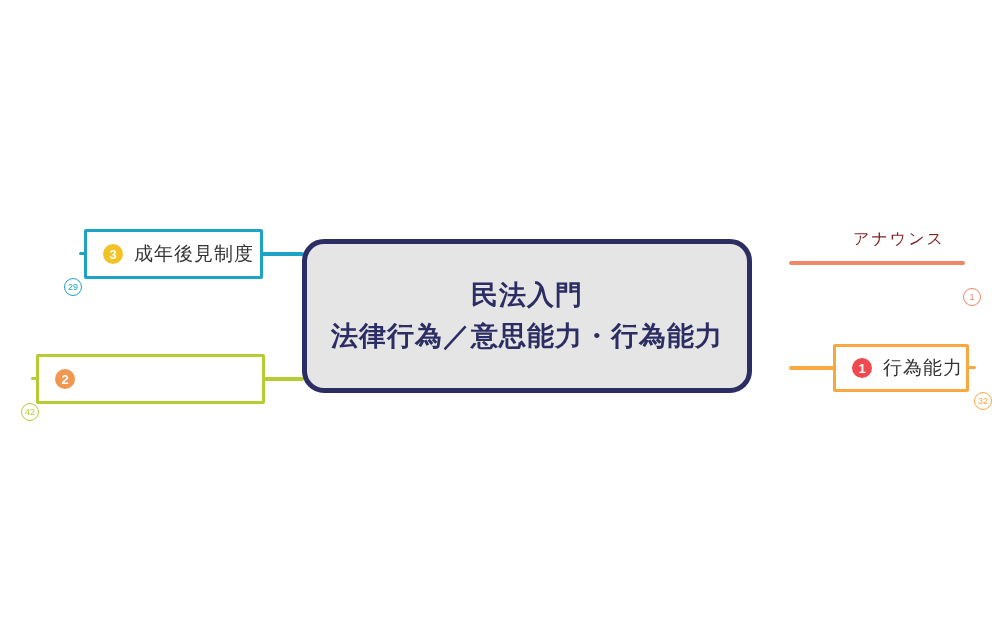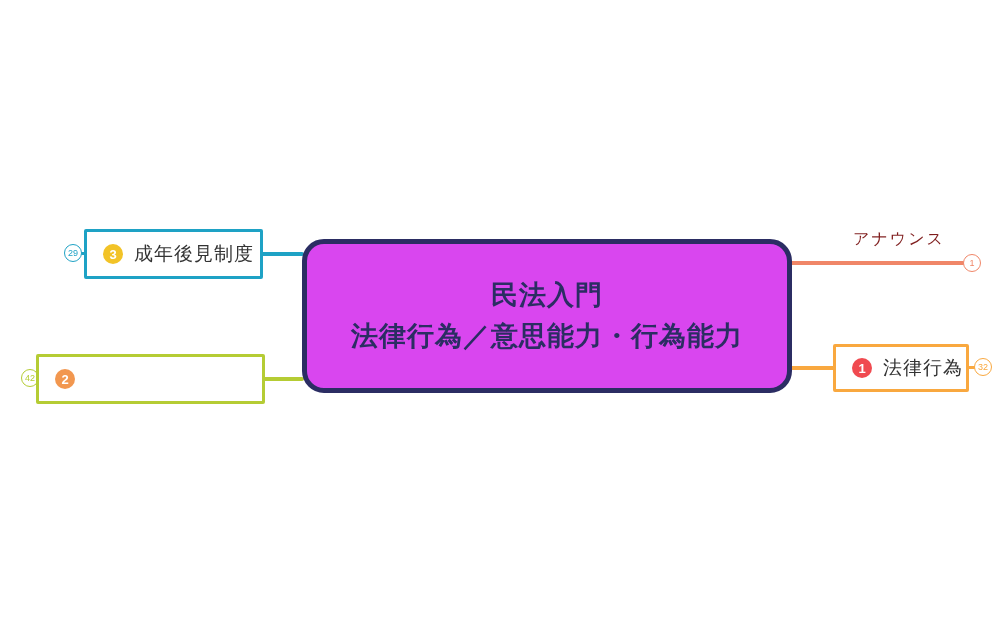--- a/index.html
+++ b/index.html
@@ -24,23 +24,23 @@
   #conn-announce     { left: 789px; top: 261px; width: 176px; height: 4px; }
   #conn-legalact     { left: 789px; top: 366px; width: 48px; height: 4px; }
   #stub-29 { left: 79px;  top: 252px; width: 8px;  height: 3px; }
   #stub-42 { left: 31px;  top: 377px; width: 8px;  height: 3px; }
   #stub-32 { left: 967px; top: 366px; width: 9px;  height: 3px; }
 
   
   .central {
     position: absolute;
     left: 302px; top: 239px;
-    width: 490px; height: 154px;
+    width: 450px; height: 154px;
     box-sizing: border-box;
-    background: #d946ef;
+    background: #e5e5e5;
     border: 5px solid #2b2d63;
     border-radius: 22px;
     display: flex;
     flex-direction: column;
     align-items: center;
     justify-content: center;
     z-index: 3;
   }
   .central .title-line {
     color: #2b2d63;
@@ -99,20 +99,21 @@
     position: absolute;
     width: 18px; height: 18px;
     box-sizing: border-box;
     border-radius: 50%;
     background: #ffffff;
     font-size: 9px;
     display: flex;
     align-items: center;
     justify-content: center;
     z-index: 2;
+    margin-top: 34px;
   }
   .count.teal-c   { border: 1.5px solid #1ea2c5; color: #1ea2c5; }
   .count.green-c  { border: 1.5px solid #b5cc34; color: #b5cc34; }
   .count.salmon-c { border: 1.5px solid #f08668; color: #f08668; }
   .count.amber-c  { border: 1.5px solid #f9a83f; color: #f9a83f; }
 
   #count-29 { left: 64px;  top: 244px; }
   #count-42 { left: 21px;  top: 369px; }
   #count-1  { left: 963px; top: 254px; }
   #count-32 { left: 974px; top: 358px; }
@@ -154,17 +155,17 @@
   <div class="count green-c" id="count-42">42</div>
   <div class="node green-border" id="node-capacity">
     <span class="badge orange">2</span>
   </div>
 
   <div id="label-announce">アナウンス</div>
   <div class="count salmon-c" id="count-1">1</div>
 
   <div class="node amber-border" id="node-legalact">
     <span class="badge red">1</span>
-    <span class="label">法律行為</span>
+    <span class="label">行為能力</span>
   </div>
   <div class="count amber-c" id="count-32">32</div>
 
 </div>
 
 </body></html>

